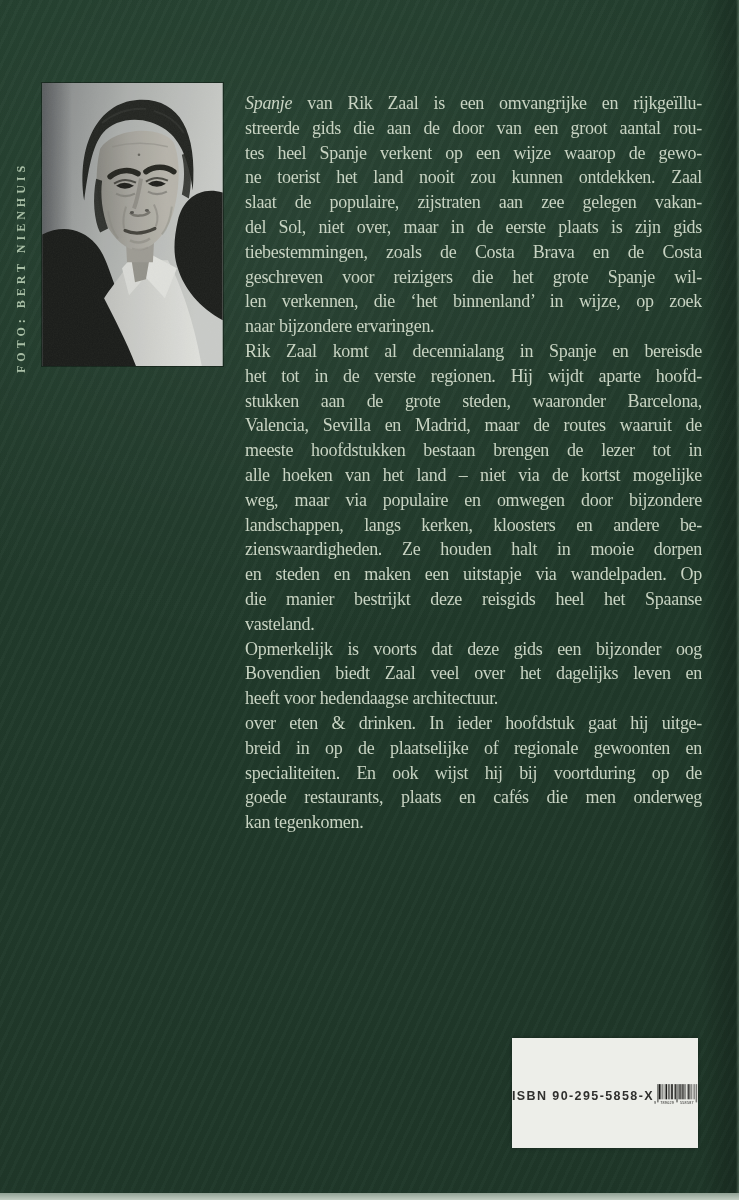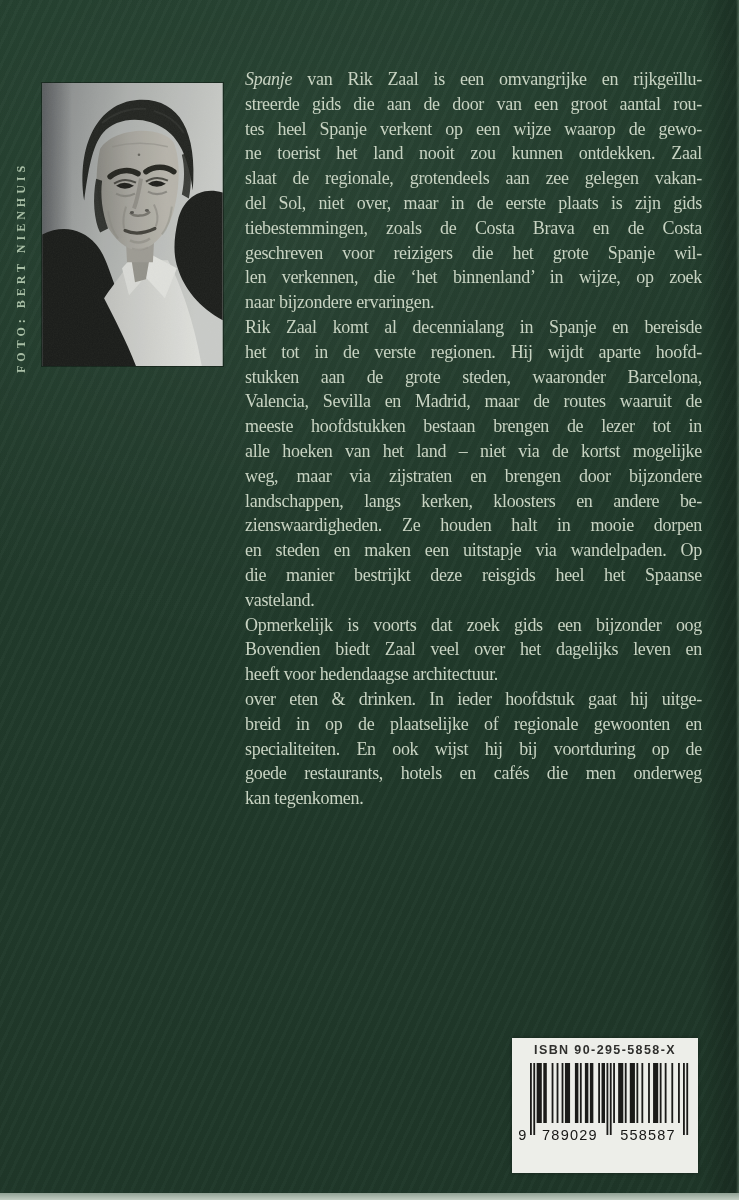--- a/index.html
+++ b/index.html
@@ -19,29 +19,29 @@
   
   .photo-credit{
     position:absolute;left:14px;top:152px;height:230px;width:18px;
     writing-mode:vertical-rl;transform:rotate(180deg);
     text-align:center;
     font-family:"Liberation Serif","DejaVu Serif",serif;
     font-size:12px;font-weight:bold;letter-spacing:4px;
     color:#a9bfa6;
   }
   
-  .blurb{position:absolute;left:245px;top:67px;width:457px;color:#c8d3c2;
+  .blurb{position:absolute;left:245px;top:91px;width:457px;color:#c8d3c2;
     font-size:18px;line-height:24.8px;letter-spacing:-0.3px;}
   .blurb .line{height:24.8px;overflow:hidden;text-align:justify;text-align-last:justify;}
   .blurb .line.para-last{text-align-last:left;}
   .blurb i{font-style:italic;}
   
-  .barcode-panel{position:absolute;left:512px;top:1038px;width:186px;height:135px;
+  .barcode-panel{position:absolute;left:512px;top:1038px;width:186px;height:110px;
     background:#edeee9;box-shadow:0 0 4px rgba(0,0,0,0.4);
-    display:flex;flex-direction:column;align-items:center;}
+    display:flex;align-items:center;}
   .isbn{margin-top:5px;font-family:"Liberation Sans","DejaVu Sans",sans-serif;
     font-size:12.5px;font-weight:bold;letter-spacing:1.4px;color:#30302e;white-space:nowrap;}
   .barcode-panel svg{display:block;margin-top:2px;}
   
   .edge-right{position:absolute;top:0;right:0;width:38px;height:1200px;pointer-events:none;
     background:linear-gradient(to right, rgba(0,0,0,0) 0%, rgba(0,0,0,0.14) 60%, rgba(0,0,0,0.2) 92%, rgba(150,170,150,0.35) 100%);}
   .edge-bottom{position:absolute;left:0;bottom:0;width:739px;height:7px;pointer-events:none;
     background:linear-gradient(to bottom,#8fa093,#c2cec3);}
 </style>
 </head>
@@ -126,45 +126,45 @@
       <path d="M130,124 Q128,142 120,152" stroke="#8d8982" stroke-width="2" fill="none" opacity="0.4"></path>
       <rect width="181" height="284" filter="url(#grain)" opacity="0.45"></rect>
     </svg>
   </figure>
 
   <div class="blurb" id="blurb">
       <div class="line"><i>Spanje</i> van Rik Zaal is een omvangrijke en rijkgeïllu-</div>
       <div class="line">streerde gids die aan de door van een groot aantal rou-</div>
       <div class="line">tes heel Spanje verkent op een wijze waarop de gewo-</div>
       <div class="line">ne toerist het land nooit zou kunnen ontdekken. Zaal</div>
-      <div class="line">slaat de regionale, grotendeels aan zee gelegen vakan-</div>
+      <div class="line">slaat de populaire, zijstraten aan zee gelegen vakan-</div>
       <div class="line">del Sol, niet over, maar in de eerste plaats is zijn gids</div>
       <div class="line">tiebestemmingen, zoals de Costa Brava en de Costa</div>
       <div class="line">geschreven voor reizigers die het grote Spanje wil-</div>
       <div class="line">len verkennen, die ‘het binnenland’ in wijze, op zoek</div>
       <div class="line para-last">naar bijzondere ervaringen.</div>
       <div class="line">Rik Zaal komt al decennialang in Spanje en bereisde</div>
       <div class="line">het tot in de verste regionen. Hij wijdt aparte hoofd-</div>
       <div class="line">stukken aan de grote steden, waaronder Barcelona,</div>
       <div class="line">Valencia, Sevilla en Madrid, maar de routes waaruit de</div>
       <div class="line">meeste hoofdstukken bestaan brengen de lezer tot in</div>
       <div class="line">alle hoeken van het land – niet via de kortst mogelijke</div>
-      <div class="line">weg, maar via zijstraten en brengen door bijzondere</div>
+      <div class="line">weg, maar via populaire en omwegen door bijzondere</div>
       <div class="line">landschappen, langs kerken, kloosters en andere be-</div>
       <div class="line">zienswaardigheden. Ze houden halt in mooie dorpen</div>
       <div class="line">en steden en maken een uitstapje via wandelpaden. Op</div>
       <div class="line">die manier bestrijkt deze reisgids heel het Spaanse</div>
       <div class="line para-last">vasteland.</div>
-      <div class="line">Opmerkelijk is voorts dat zoek gids een bijzonder oog</div>
+      <div class="line">Opmerkelijk is voorts dat deze gids een bijzonder oog</div>
       <div class="line">Bovendien biedt Zaal veel over het dagelijks leven en</div>
       <div class="line para-last">heeft voor hedendaagse architectuur.</div>
       <div class="line">over eten &amp; drinken. In ieder hoofdstuk gaat hij uitge-</div>
       <div class="line">breid in op de plaatselijke of regionale gewoonten en</div>
       <div class="line">specialiteiten. En ook wijst hij bij voortduring op de</div>
-      <div class="line">goede restaurants, hotels en cafés die men onderweg</div>
+      <div class="line">goede restaurants, plaats en cafés die men onderweg</div>
       <div class="line para-last">kan tegenkomen.</div>
     </div>
 
   <div class="barcode-panel">
     <div class="isbn">ISBN 90-295-5858-X</div>
     <svg id="ean" width="174" height="86" viewBox="0 0 174 86">
         <rect x="12.00" y="4" width="1.81" height="72" fill="#1b1b19"></rect>
         <rect x="15.33" y="4" width="1.81" height="72" fill="#1b1b19"></rect>
         <rect x="18.65" y="4" width="5.14" height="60" fill="#1b1b19"></rect>
         <rect x="25.31" y="4" width="3.48" height="60" fill="#1b1b19"></rect>

